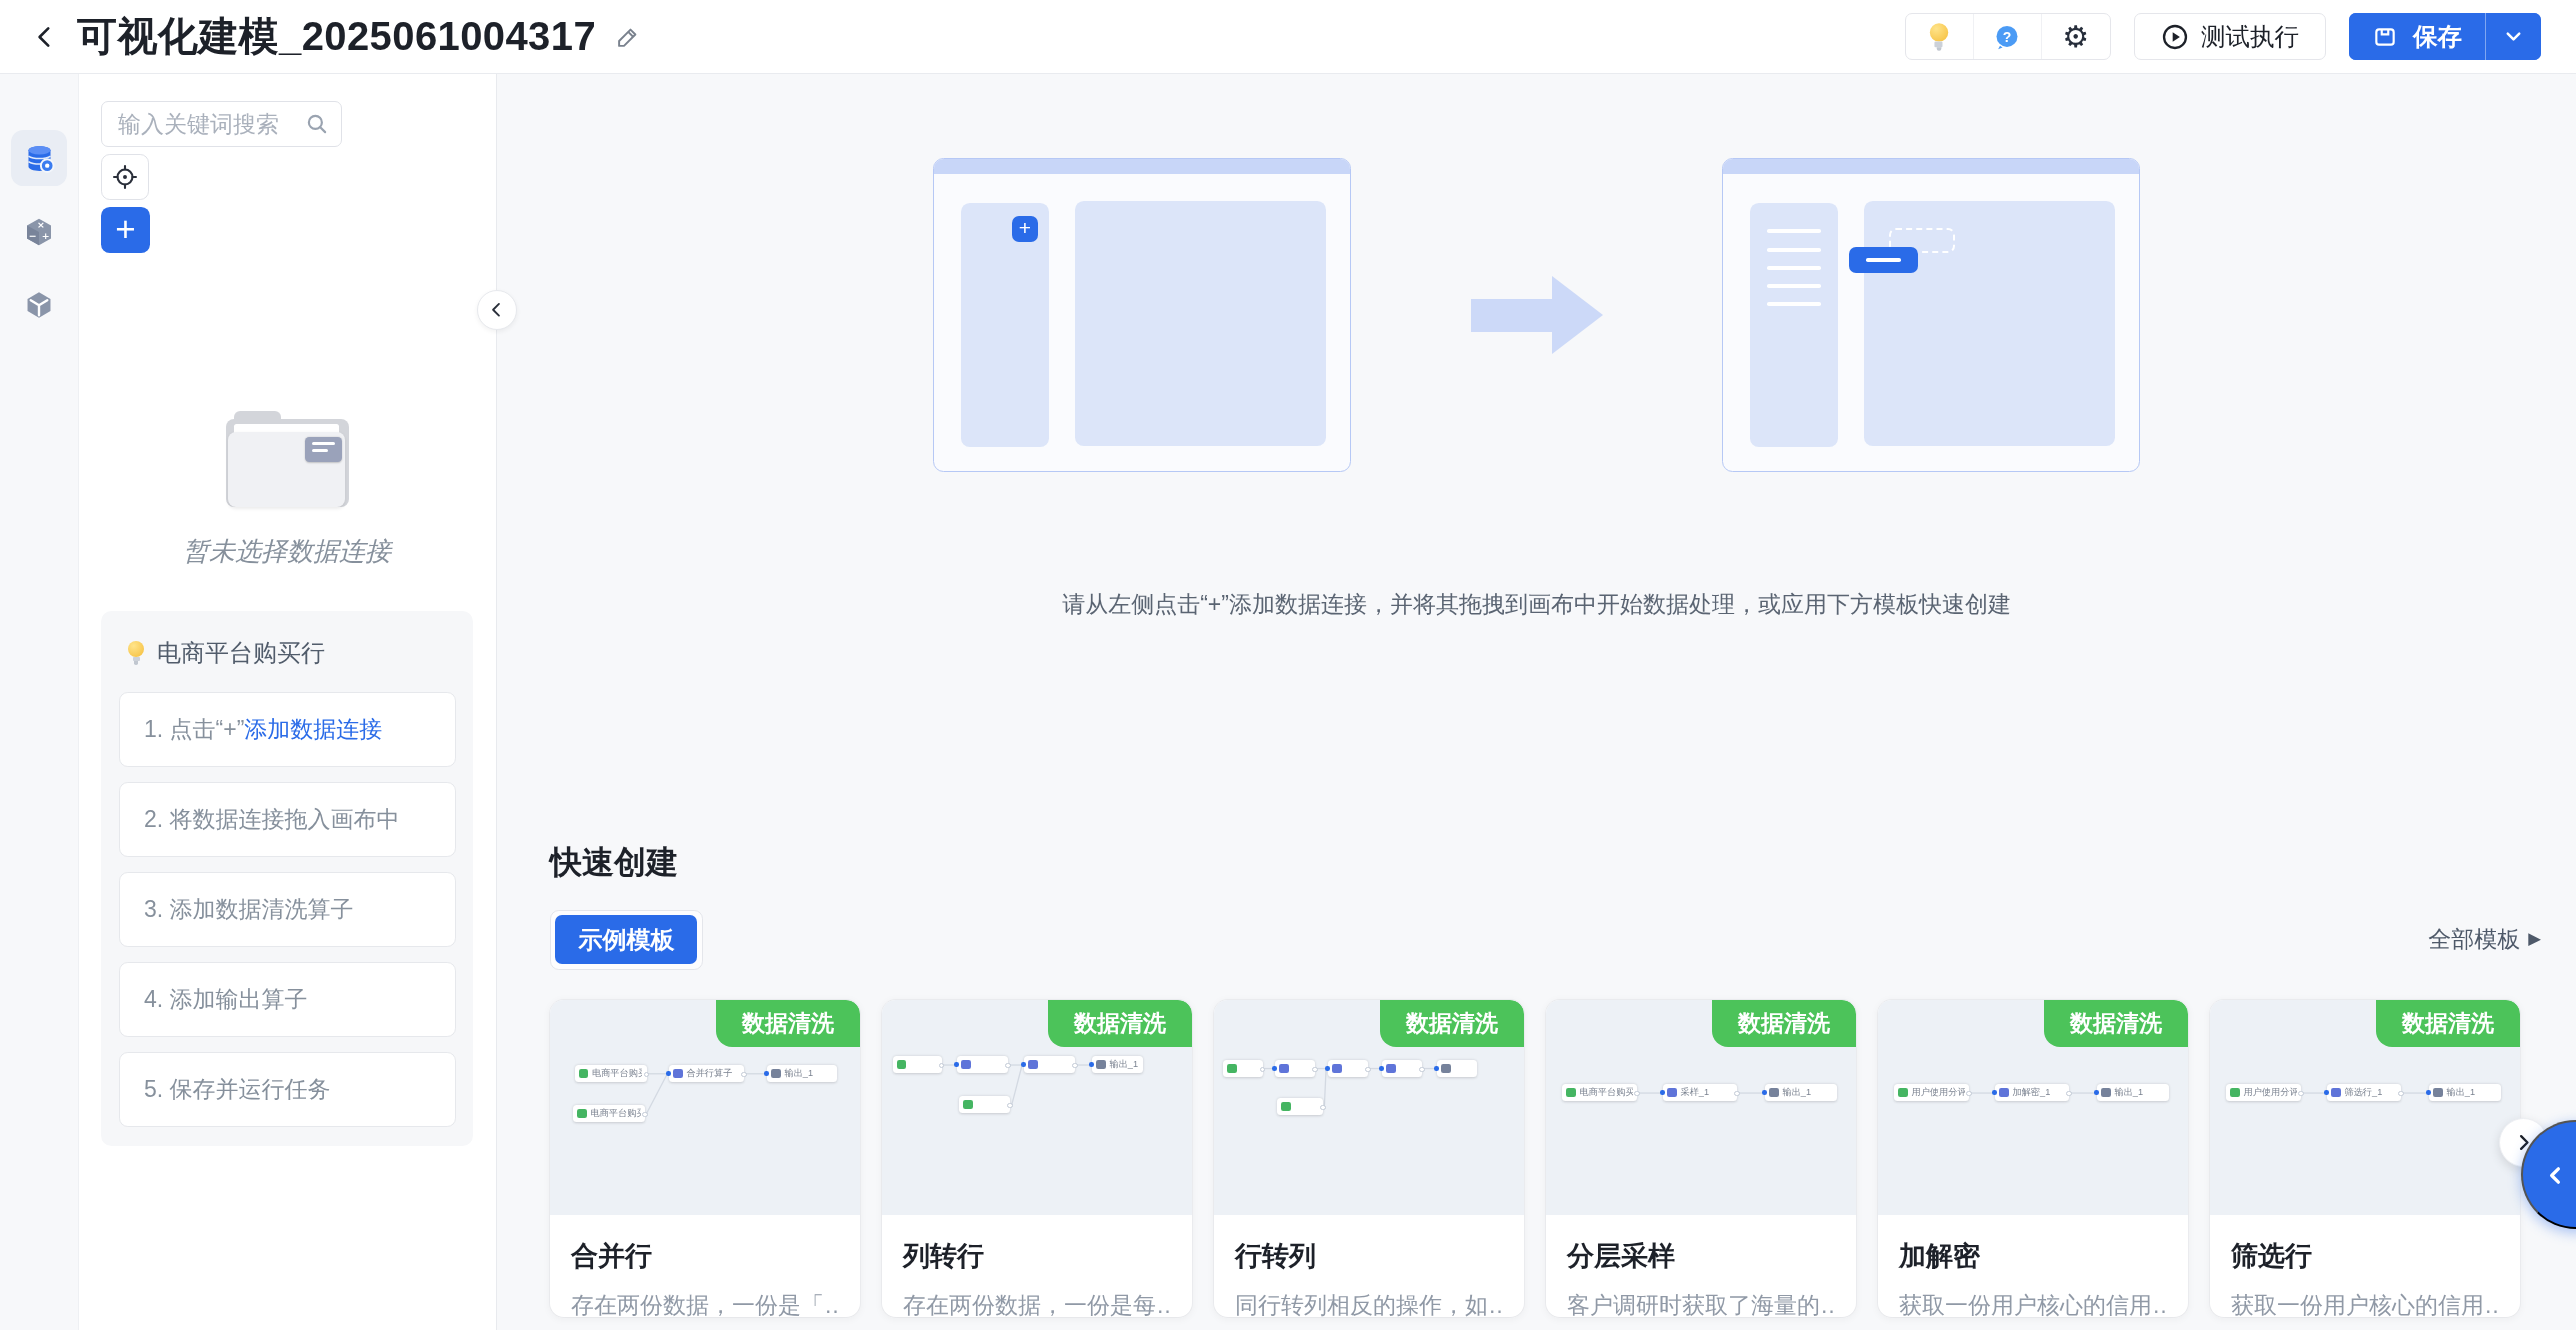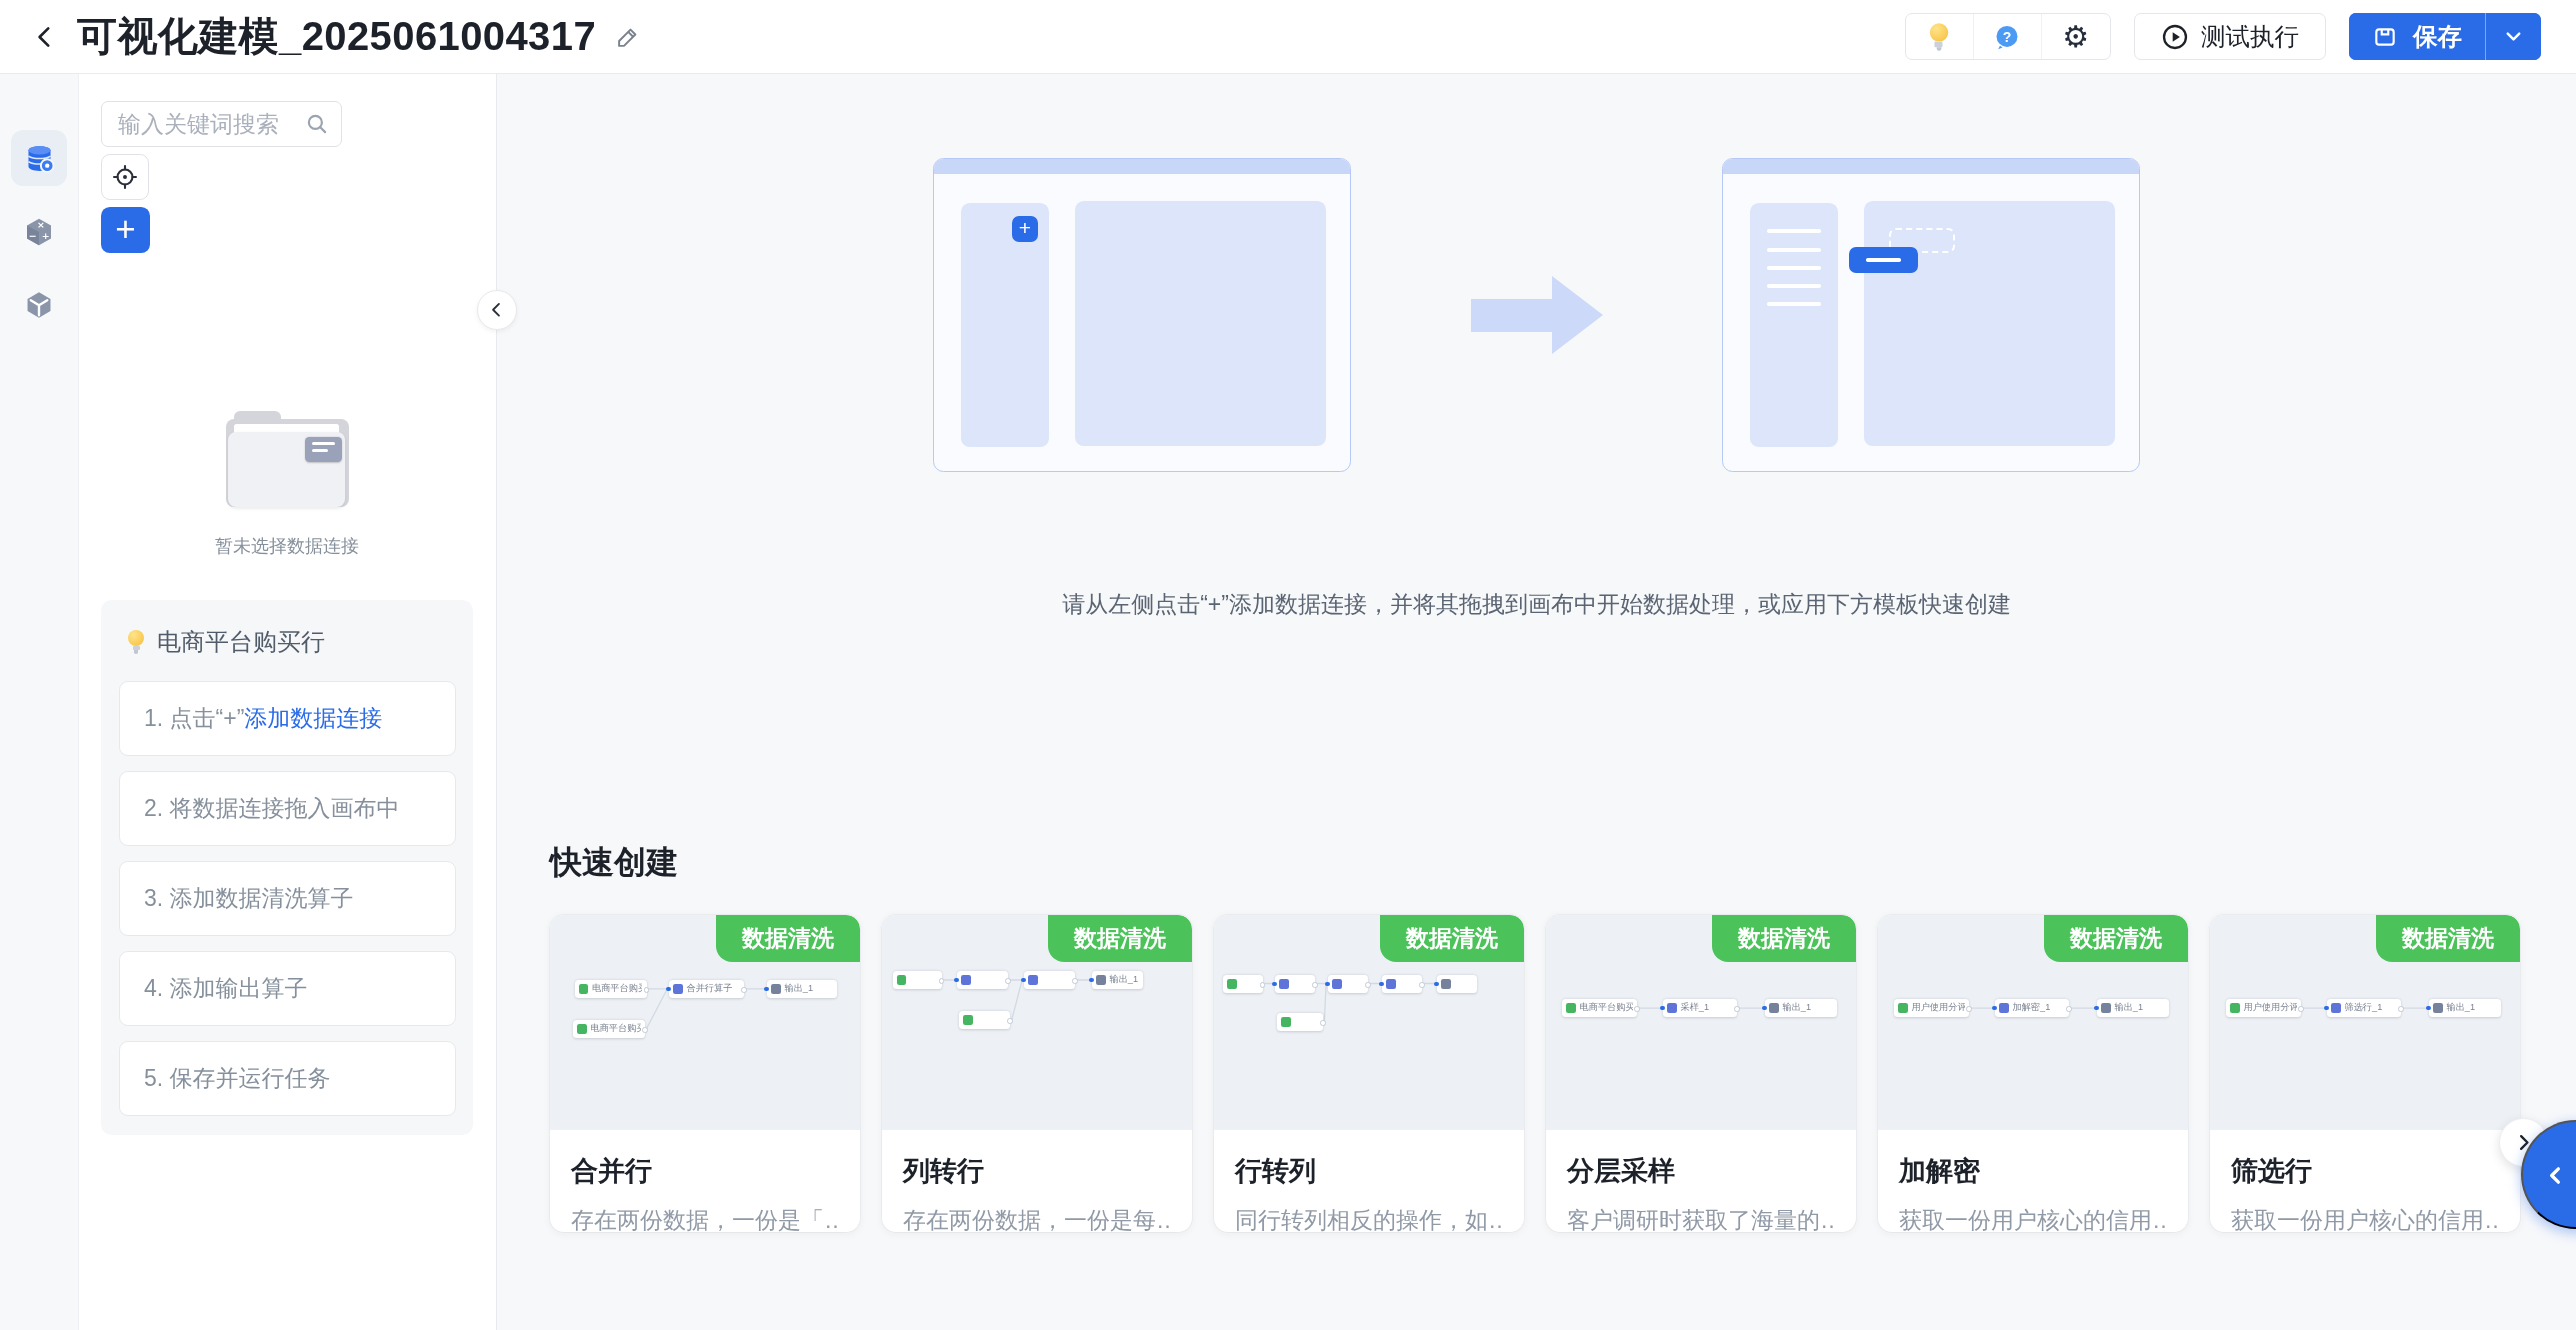--- a/index.html
+++ b/index.html
@@ -42,21 +42,21 @@
 
   .empty { margin-top:158px; text-align:center; }
   .folder { position:relative; width:123px; height:98px; margin:0 auto; }
   .folder .tab   { position:absolute; top:0; left:8.8px; width:47px; height:16px; background:#d3d5da; border-radius:6.1px 6.1px 0 0; }
   .folder .back  { position:absolute; top:8px; left:0; width:123px; height:88px; background:#d3d5da; border-radius:8px; }
   .folder .paper { position:absolute; top:13px; left:8.8px; width:105px; height:12.3px; background:#fff; border-radius:2.6px; }
   .folder .front { position:absolute; top:21px; left:2.6px; width:117px; height:75px; background:#f0f1f4; border-radius:8px; box-shadow:0 1.8px 3.5px rgba(0,0,0,.08); }
   .folder .chip  { position:absolute; top:26px; left:79px; width:37px; height:24.5px; background:#9aa2ba; border-radius:4.4px; z-index:2; padding:5.3px 7px; box-shadow:0 0.9px 1.8px rgba(0,0,0,.2); }
   .folder .chip i { display:block; height:2.6px; background:#fff; border-radius:1.8px; margin-bottom:4.4px; }
   .folder .chip i:last-child { width:70%; }
-  .empty-text { margin-top:24.5px; font-size:18px; color:#86909c; }
+  .empty-text { margin-top:24.5px; font-size:26px; color:#86909c;font-style:italic; }
 
   .tips { margin-top:42px; background:#f6f7f9; border-radius:10.5px; padding:26px 17.5px 19px; }
   .tips-head { display:flex; align-items:center; gap:12.3px; font-size:24px; color:#515c6b; margin:0 0 23px 8.8px; }
   .bulb { position:relative; width:17.5px; height:24px; flex:none; }
   .bulb .glass { position:absolute; top:0; left:0.9px; width:16px; height:16px; border-radius:50%; background:radial-gradient(circle at 35% 30%, #ffe48a, #f5bd3a); }
   .bulb .base { position:absolute; bottom:3.5px; left:5.3px; width:7px; height:4.4px; background:#ccd1d9; border-radius:0.9px; }
   .bulb .tip { position:absolute; bottom:0; left:6.6px; width:4.4px; height:3.5px; background:#c1c7d0; border-radius:0 0 1.8px 1.8px; }
   .step { height:75px; background:#fff; border:0.9px solid #e6e8ec; border-radius:8.8px; display:flex; align-items:center; padding-left:24.5px; margin-bottom:15px; font-size:23px; color:#86909c; }
   .step:last-child { margin-bottom:0; }
   .step-link { color:var(--primary); text-decoration:none; cursor:pointer; }
@@ -310,20 +310,29 @@
           <div class="illus-pill">
               <i></i>
             </div>
         </div>
       </div>
 
       <div class="canvas-hint">请从左侧点击“+”添加数据连接，并将其拖拽到画布中开始数据处理，或应用下方模板快速创建</div>
 
       <section class="quick">
         <h2>快速创建</h2>
+        <div class="tab-row">
+          <div class="tab-box">
+            <button class="tab-btn">示例模板</button>
+          </div>
+          <div class="all-link">
+            <span>全部模板</span>
+            <span class="tri">▶</span>
+          </div>
+        </div>
         <div class="cards">
   <div class="card">
     <div class="preview">
                 <svg class="edges" width="310" height="215" viewBox="0 0 354 245">
                   <line x1="112" y1="84" x2="134" y2="84" stroke="#d3d9e2" stroke-width="1.5"></line>
                   <line x1="110" y1="130" x2="134" y2="84" stroke="#d3d9e2" stroke-width="1.5"></line>
                   <line x1="224" y1="84" x2="246" y2="84" stroke="#d3d9e2" stroke-width="1.5"></line>
                 </svg>
                 <div class="mini-node t-src" style="left: 24.5px; top: 65px; width: 72px;">
                   <i class="mi"></i>

